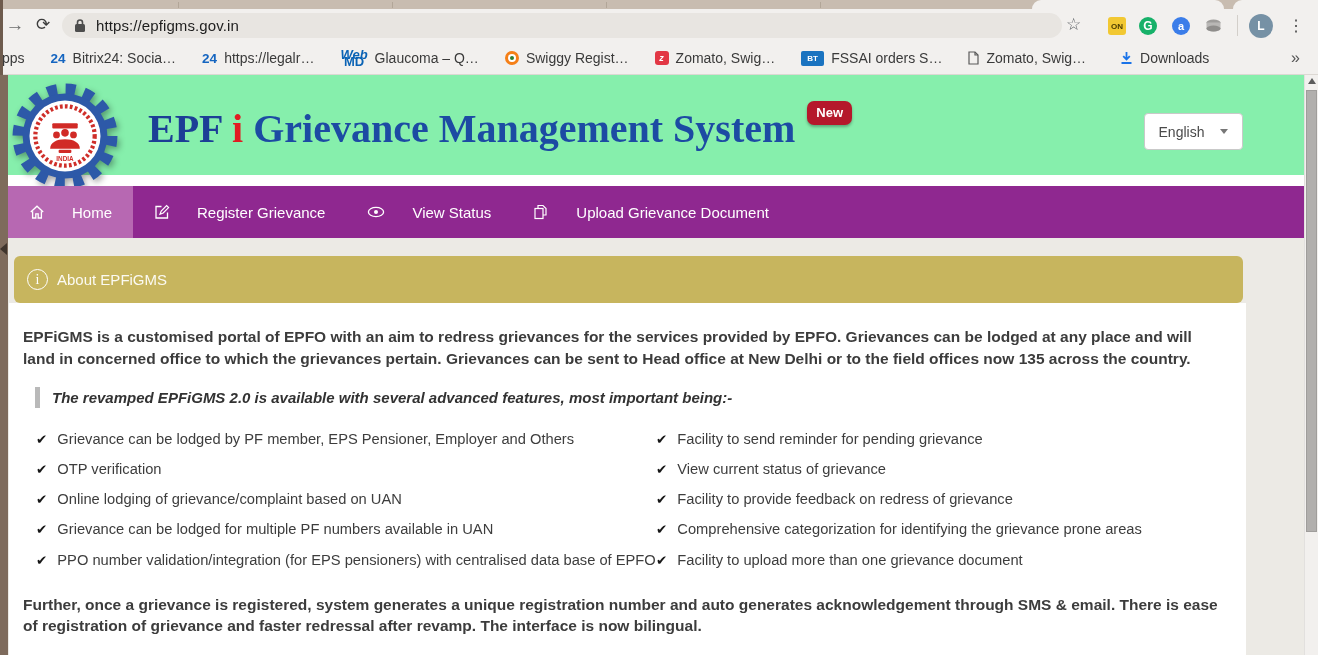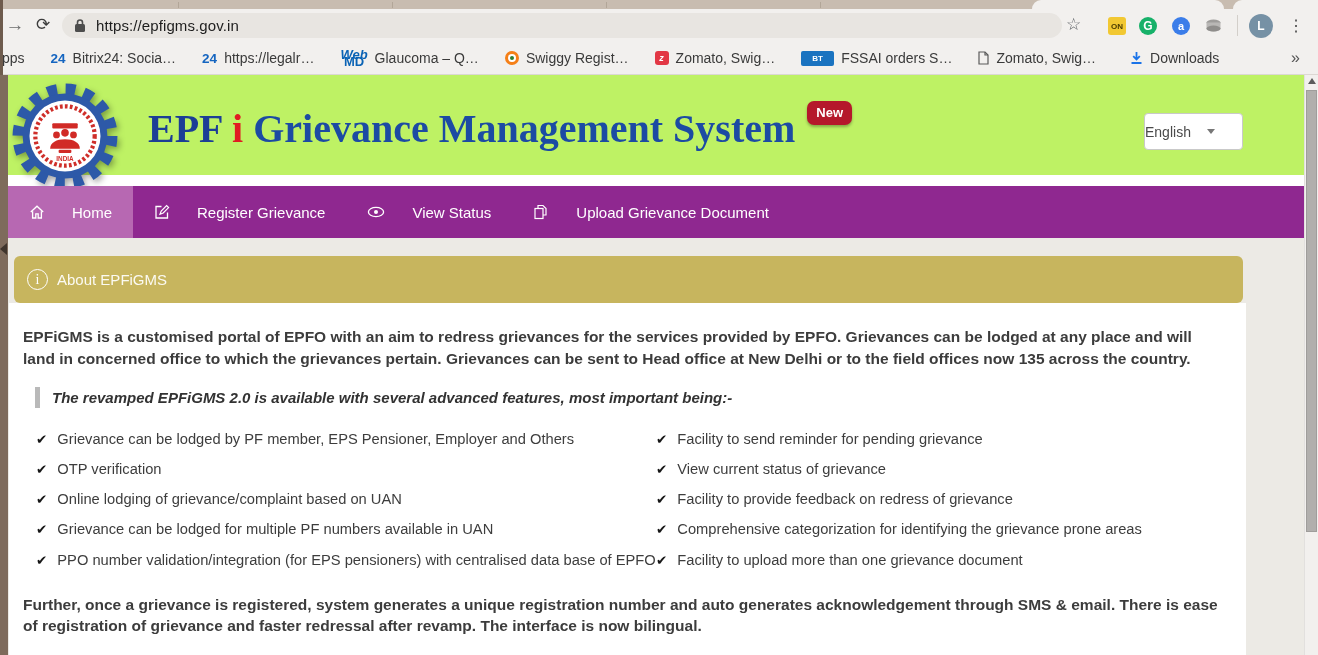--- a/index.html
+++ b/index.html
@@ -31,39 +31,39 @@
   .bookmarks { position:absolute; left:0; top:42px; width:1318px; height:33px; background:#f2f0ee; border-bottom:1px solid #dcd8d3; display:flex; align-items:center; padding:0 10px 0 2px; }
   .bm { display:flex; align-items:center; margin-right:26px; font-size:14px; color:#3a3a3a; white-space:nowrap; }
   .bm .fav { margin-right:7px; display:flex; align-items:center; justify-content:center; }
   .fav-24 { color:#1565c0; font-weight:bold; font-size:13.5px; font-style:normal; }
   .fav-webmd { display:flex; flex-direction:column; line-height:7px; color:#0b63b5; font-size:13px; font-weight:bold; }
   .fav-webmd .w { font-style:italic; }
   .fav-swiggy { width:14px; height:14px; border-radius:50%; background:#f57f17; position:relative; }
   .fav-swiggy::after { content:""; position:absolute; left:3px; top:3px; width:8px; height:8px; border-radius:50%; background:#fff; }
   .fav-swiggy::before { content:""; position:absolute; left:5px; top:5px; width:4px; height:4px; border-radius:50%; background:#2e7d32; z-index:1; }
   .fav-zomato { width:14px; height:14px; border-radius:3px; background:#e23744; color:#fff; font-size:9px; font-weight:bold; font-style:italic; display:flex; align-items:center; justify-content:center; }
-  .fav-bt { width:33px; height:15px; border-radius:2px; background:#1a73c0; color:#fff; font-size:8px; font-weight:bold; display:flex; align-items:center; justify-content:center; }
+  .fav-bt { width:23px; height:15px; border-radius:2px; background:#1a73c0; color:#fff; font-size:8px; font-weight:bold; display:flex; align-items:center; justify-content:center; }
   .bm-downloads { margin-left:8px; margin-right:0; }
   .bm-spacer { flex:1; }
   .chev { font-size:16px; color:#555; margin-right:8px; }
 
   
   .edge-top { position:absolute; left:0; top:0; width:3px; height:75px; background:#6e5b4d; z-index:9; }
   .edge-main { position:absolute; left:0; top:75px; width:8px; height:580px; background:#7e6b5c; z-index:9; }
   .edge-arrow { position:absolute; left:0; top:243px; width:0; height:0; border-top:6px solid transparent; border-bottom:6px solid transparent; border-right:7px solid #3f352d; z-index:10; }
 
   
-  .site-header { position:absolute; left:0; top:75px; width:1318px; height:100px; background:#bef264; }
+  .site-header { position:absolute; left:0; top:75px; width:1318px; height:100px; background:#86efac; }
   .logo-wrap { position:absolute; left:12px; top:8px; width:106px; height:106px; filter:drop-shadow(2px 3px 3px rgba(0,0,0,.35)); }
   .brand { position:absolute; left:148px; top:30px; font-family:"Liberation Serif", serif; font-weight:bold; font-size:40px; white-space:nowrap; }
   .brand .epf { color:#1c3e96; }
   .brand .i-red { color:#e11b22; }
   .brand .rest { color:#1c4ba3; }
   .new-badge { display:inline-block; vertical-align:top; margin-left:12px; margin-top:-4px; background:#b5182b; color:#fff; font-family:"Liberation Sans", sans-serif; font-size:13px; font-weight:bold; padding:4px 9px 5px; border-radius:7px; box-shadow:0 2px 3px rgba(0,0,0,.3); }
-  .lang-select { position:absolute; left:1144px; top:38px; width:99px; height:37px; border:1px solid #c9c9c9; border-radius:4px; background:#fff; display:flex; align-items:center; gap:16px; font-size:14px; color:#4a4a4a; }
+  .lang-select { position:absolute; left:1144px; top:38px; width:99px; height:37px; border:1px solid #c9c9c9; border-radius:4px; background:#fff; display:flex; align-items:center; justify-content:center; gap:16px; font-size:14px; color:#4a4a4a; }
   .sel-arrow { width:0; height:0; border-left:4px solid transparent; border-right:4px solid transparent; border-top:5px solid #777; }
 
   
   .mainnav { position:absolute; left:8px; top:186px; width:1296px; height:52px; background:#8f2890; display:flex; align-items:stretch; }
   .nav-item { display:flex; align-items:center; gap:27px; padding:0 21px; color:#fff; font-size:15px; cursor:pointer; }
   .nav-item.active { background:#b768b2; }
   .nav-item svg { display:block; }
 
   
   .page-bg { position:absolute; left:8px; top:238px; width:1296px; height:417px; background:#eceae5; }

